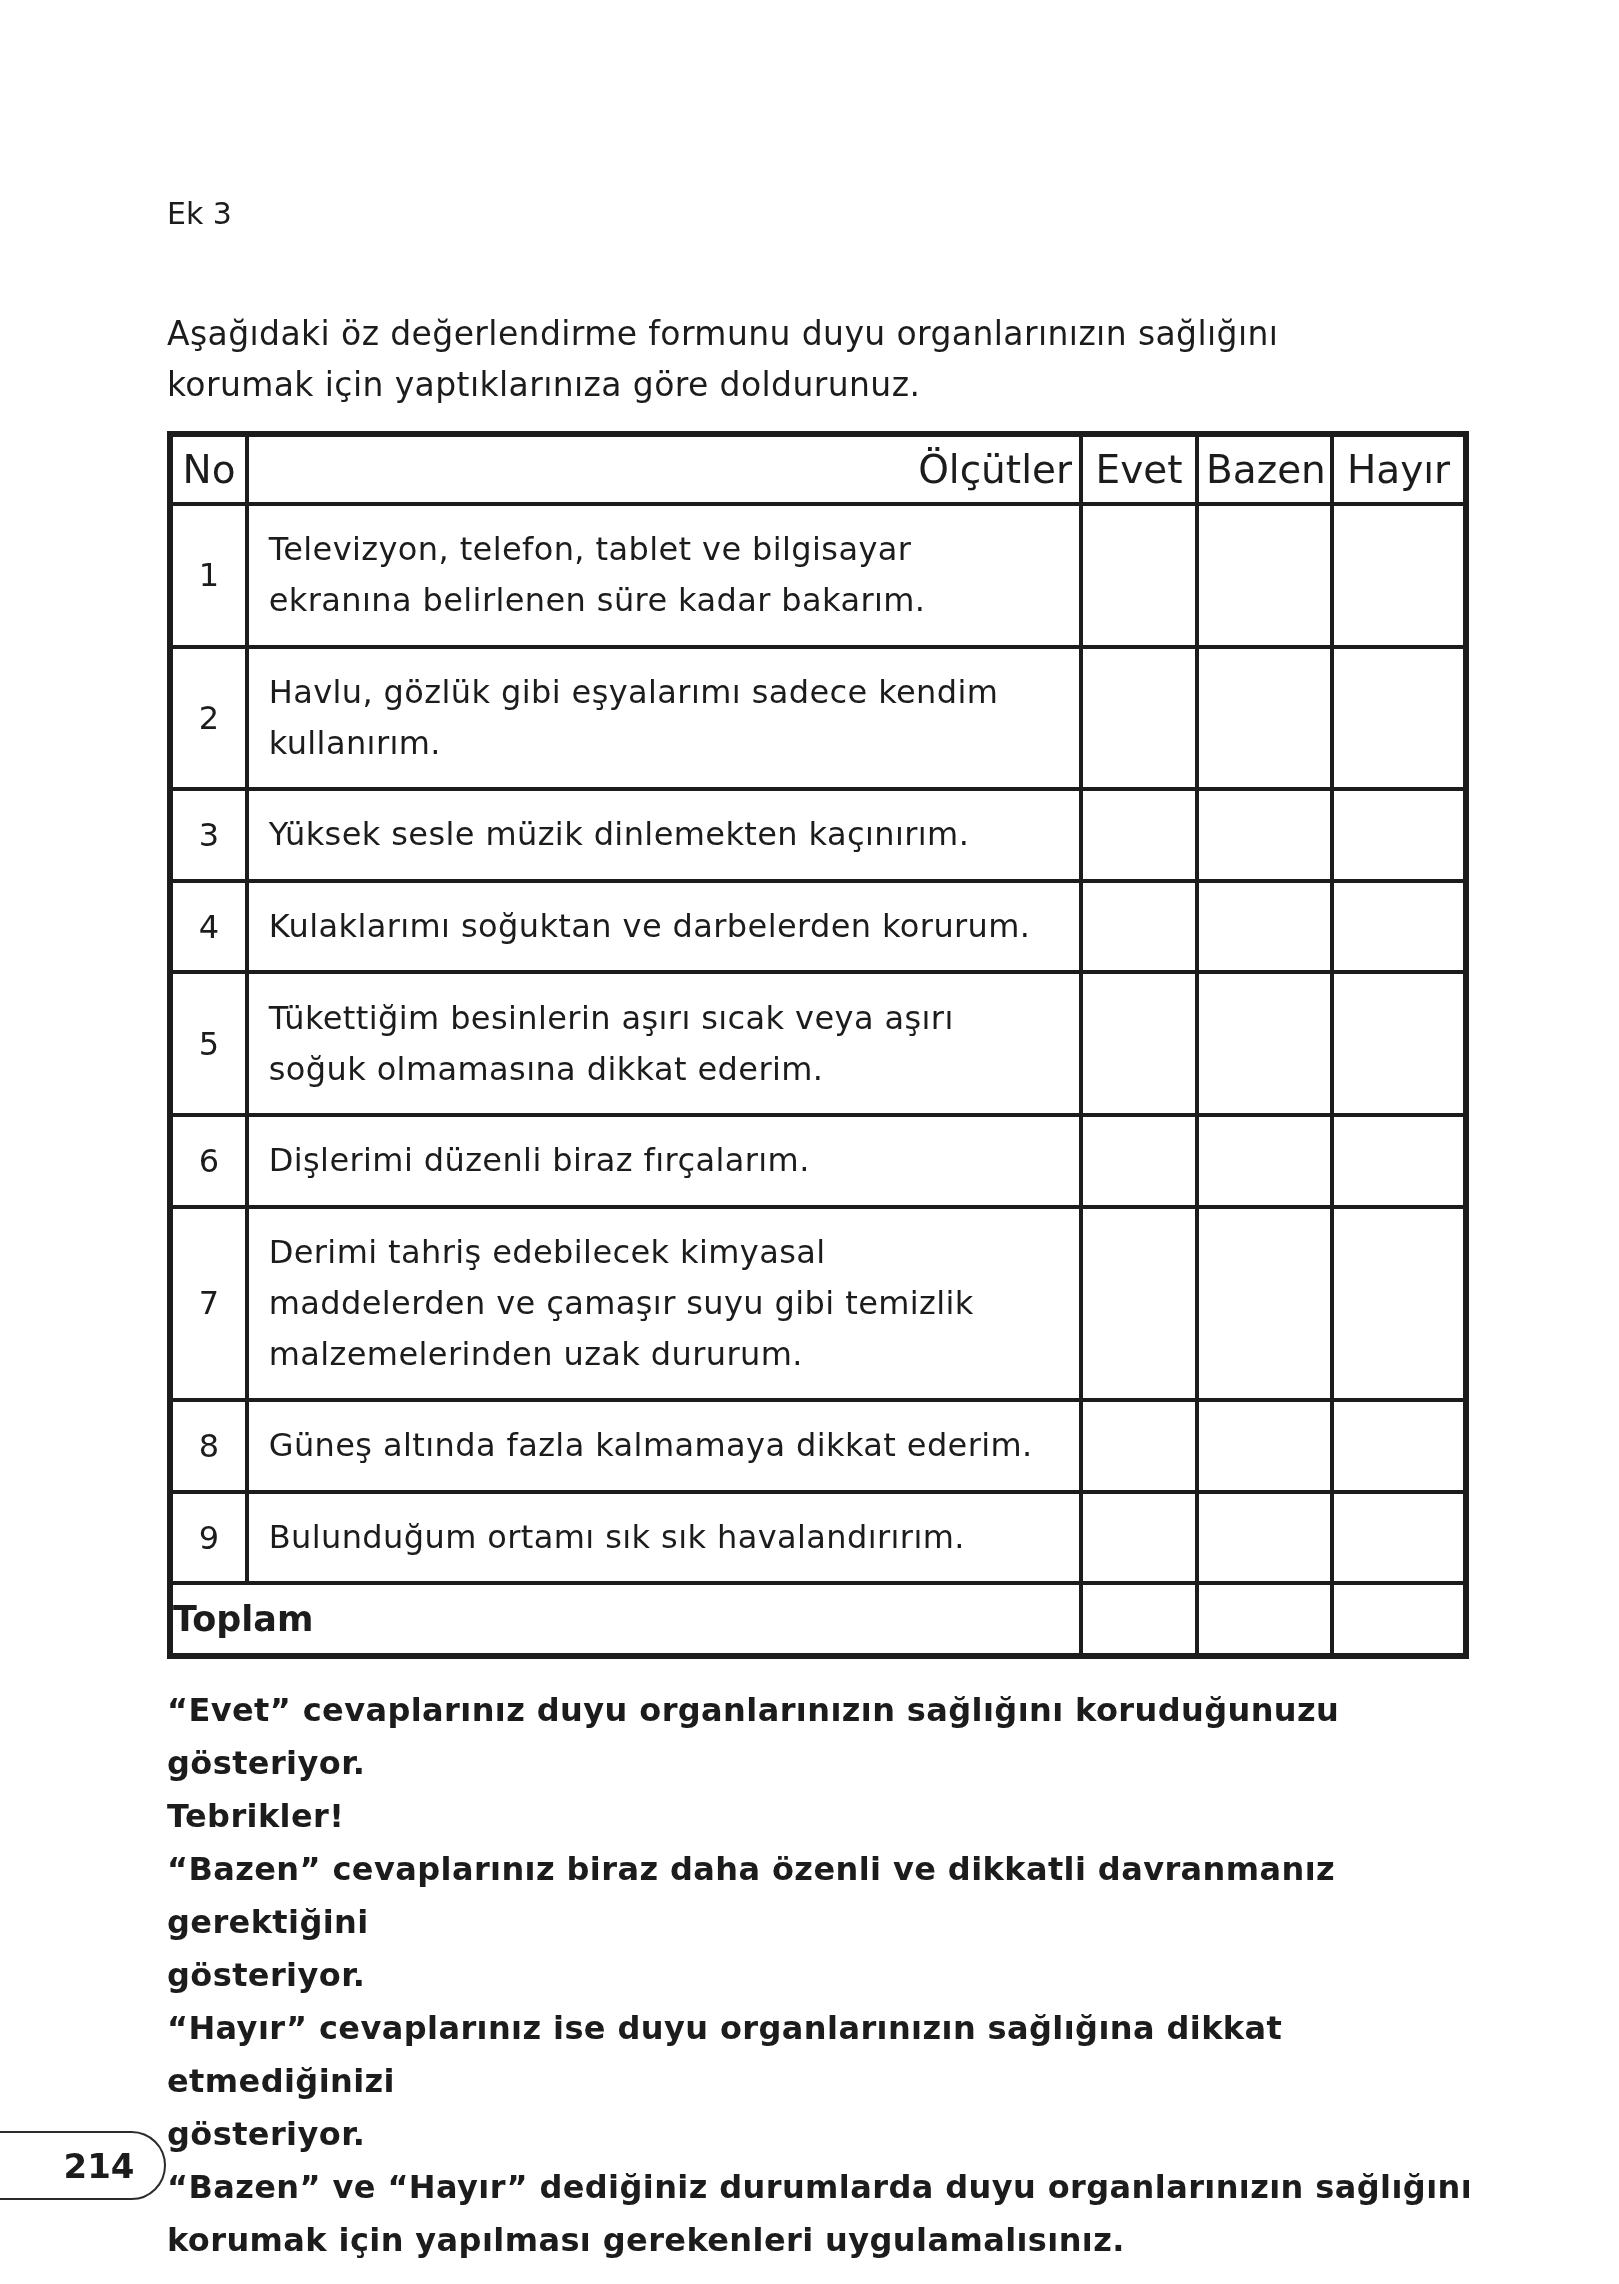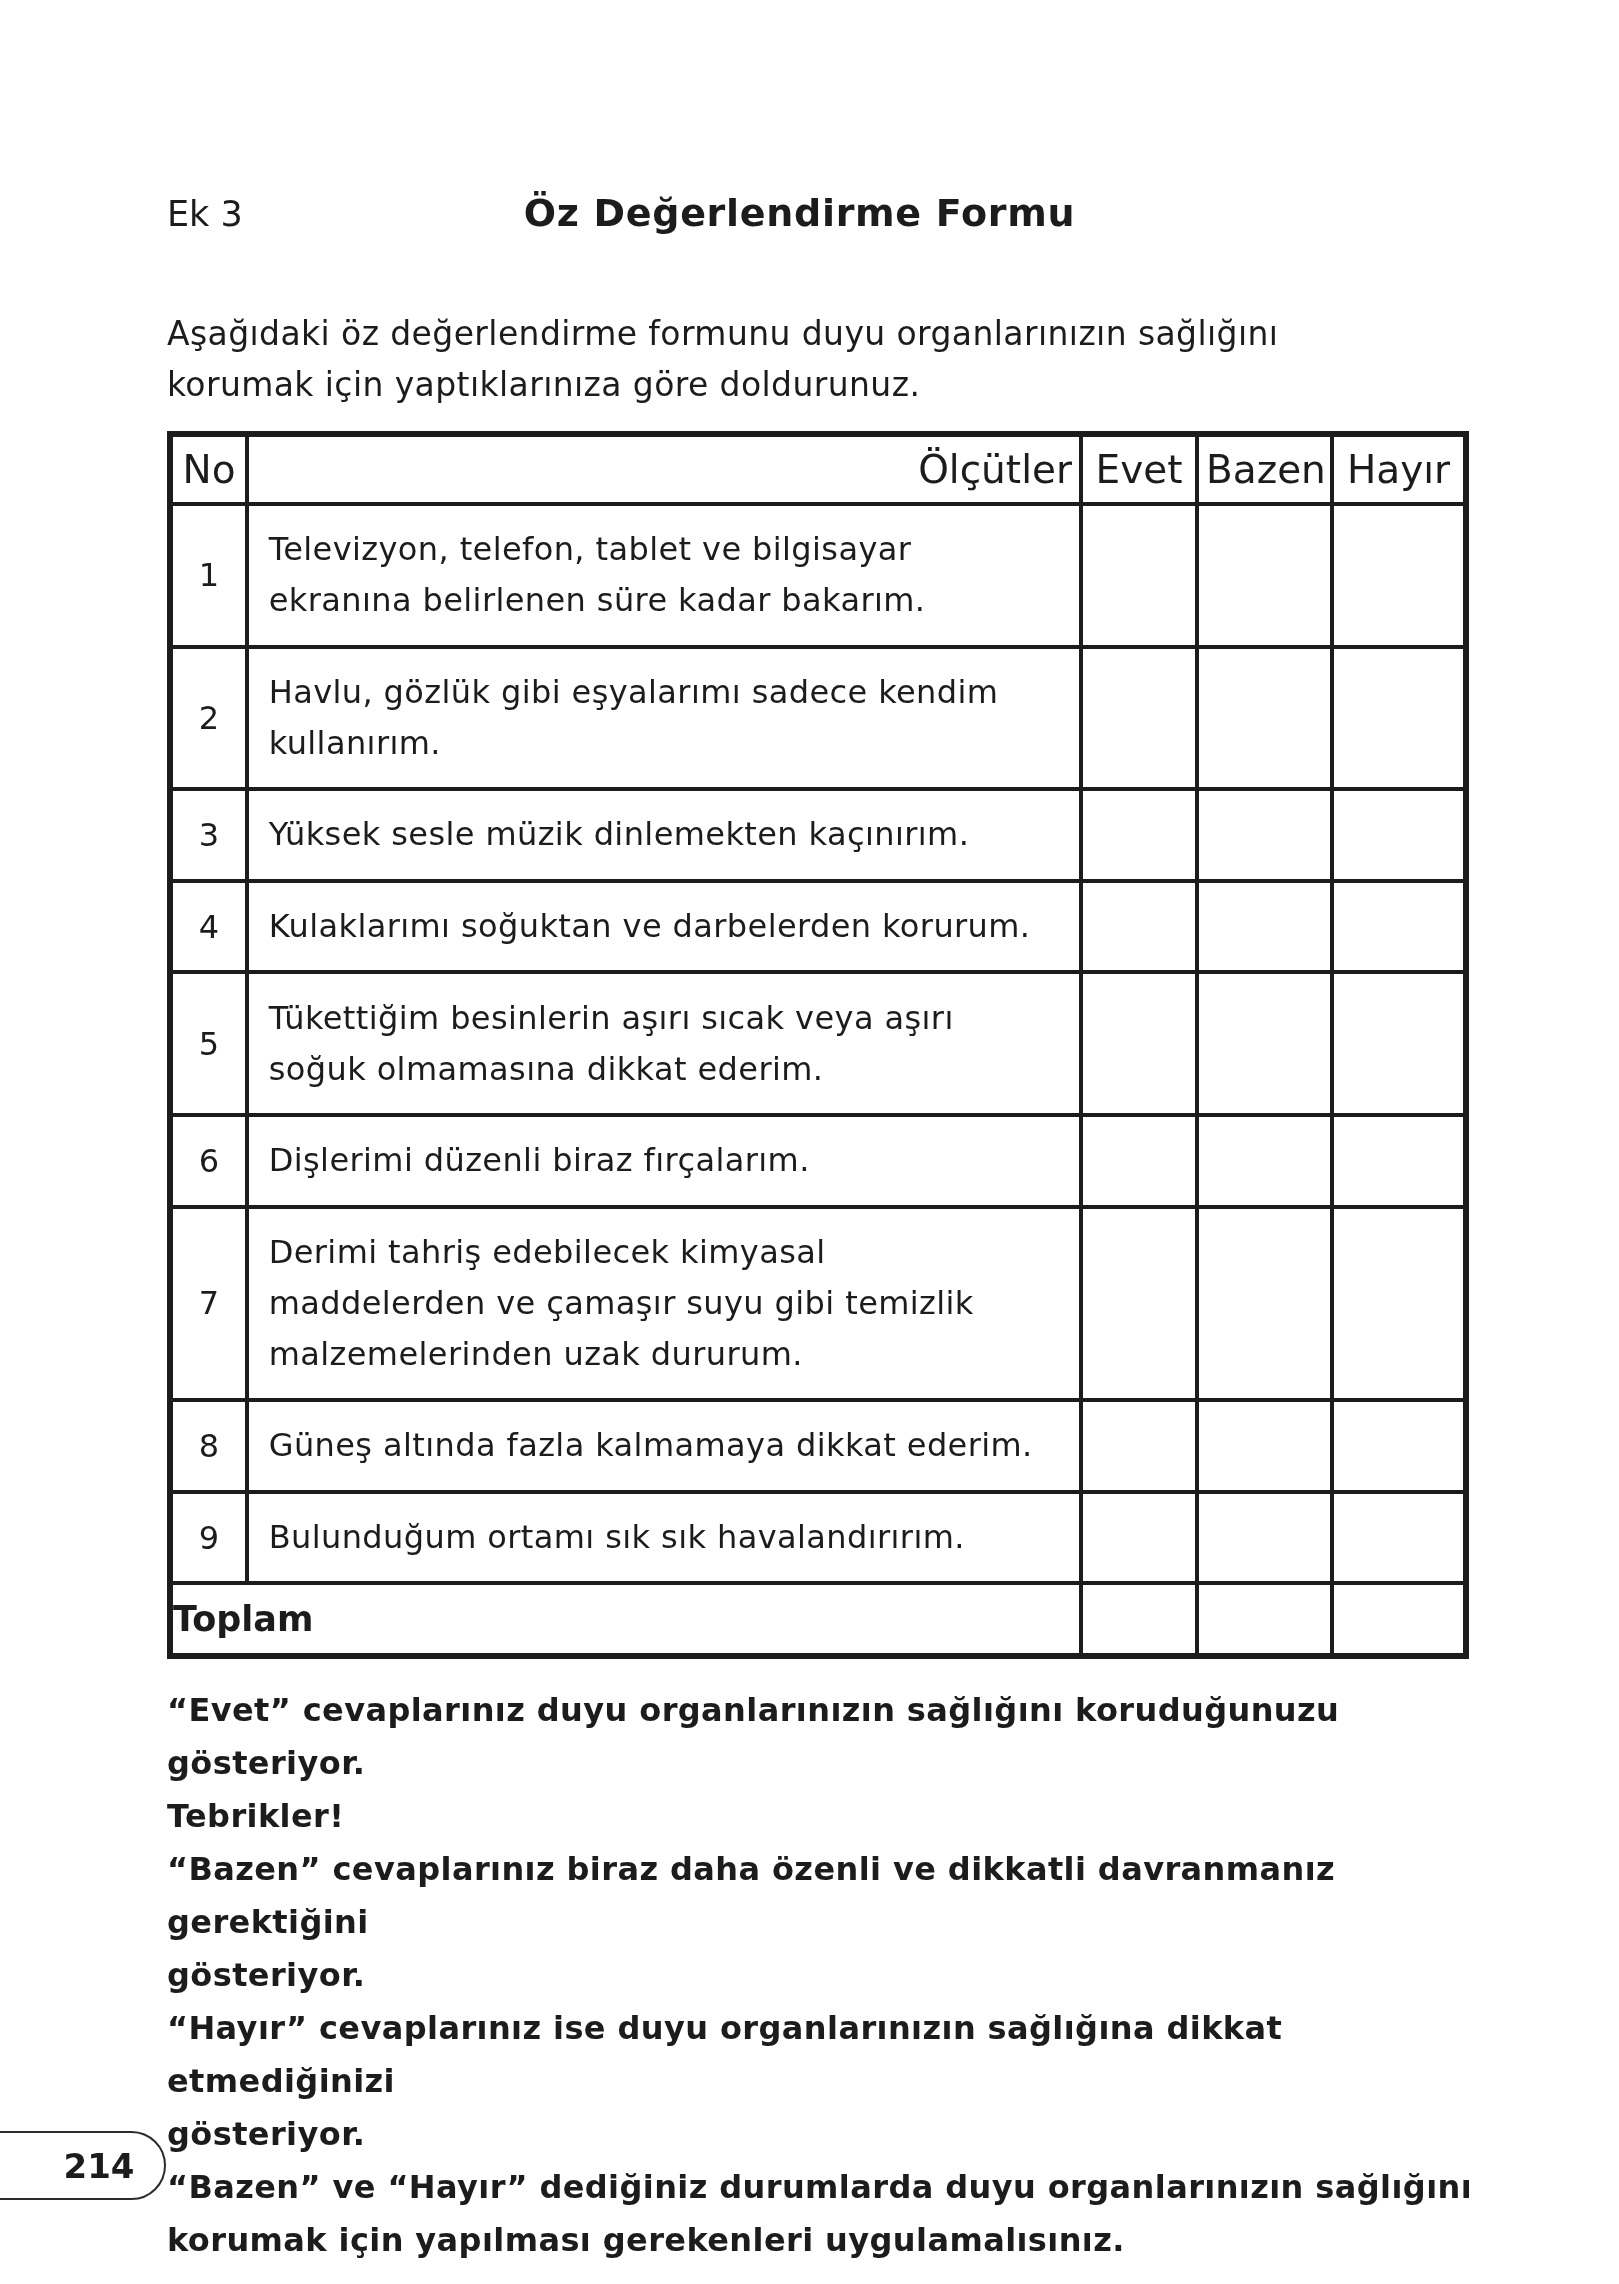--- a/index.html
+++ b/index.html
@@ -14,21 +14,21 @@
     overflow: hidden;
   }
   .content {
     padding: 156px 127px 0 167px;
   }
   .header-row {
     display: flex;
     align-items: baseline;
   }
   .ek-label {
-    font-size: 35px;
+    font-size: 30px;
     line-height: 44px;
     margin-top: 36px;
   }
   .page-title {
     font-size: 38px;
     line-height: 44px;
     font-weight: bold;
     margin-left: 281px;
     letter-spacing: 0.7px;
   }
@@ -111,21 +111,20 @@
     font-weight: bold;
   }
 </style>
 </head>
 <body>
 
 <div class="content">
 
   <div class="header-row">
     <span class="ek-label">Ek 3</span>
-    <span class="page-title">Öz Değerlendirme Formu</span>
   </div>
 
   <div class="intro">Aşağıdaki öz değerlendirme formunu duyu organlarınızın sağlığını
 korumak için yaptıklarınıza göre doldurunuz.</div>
 
   <table class="criteria">
     <colgroup>
       <col class="w-no">
         <col class="w-crit">
         <col class="w-evet">

